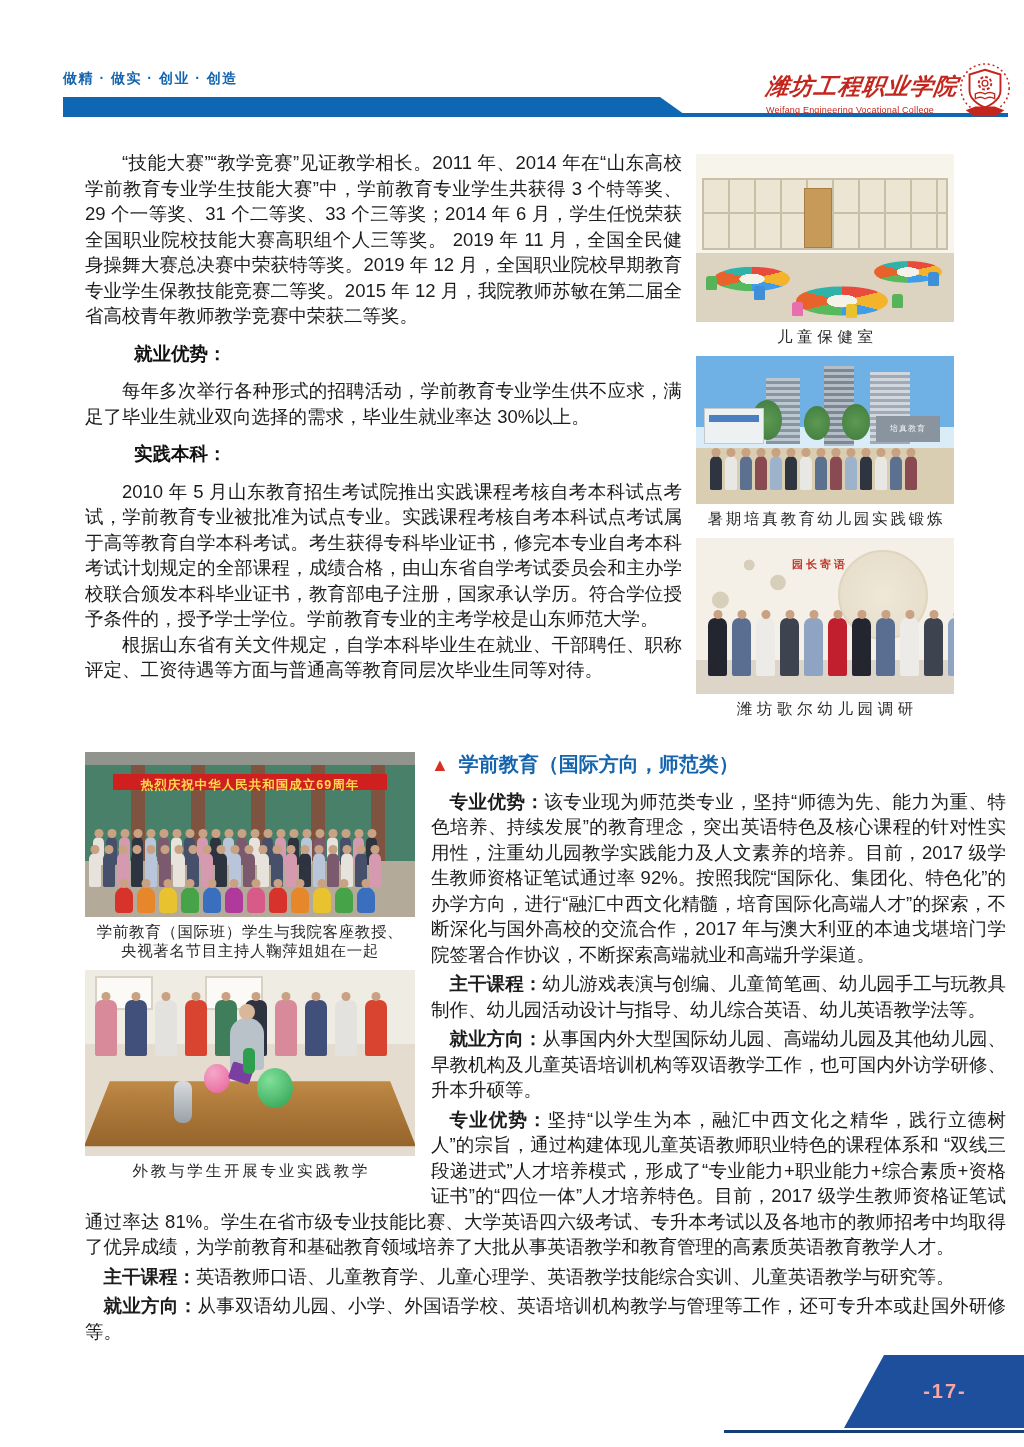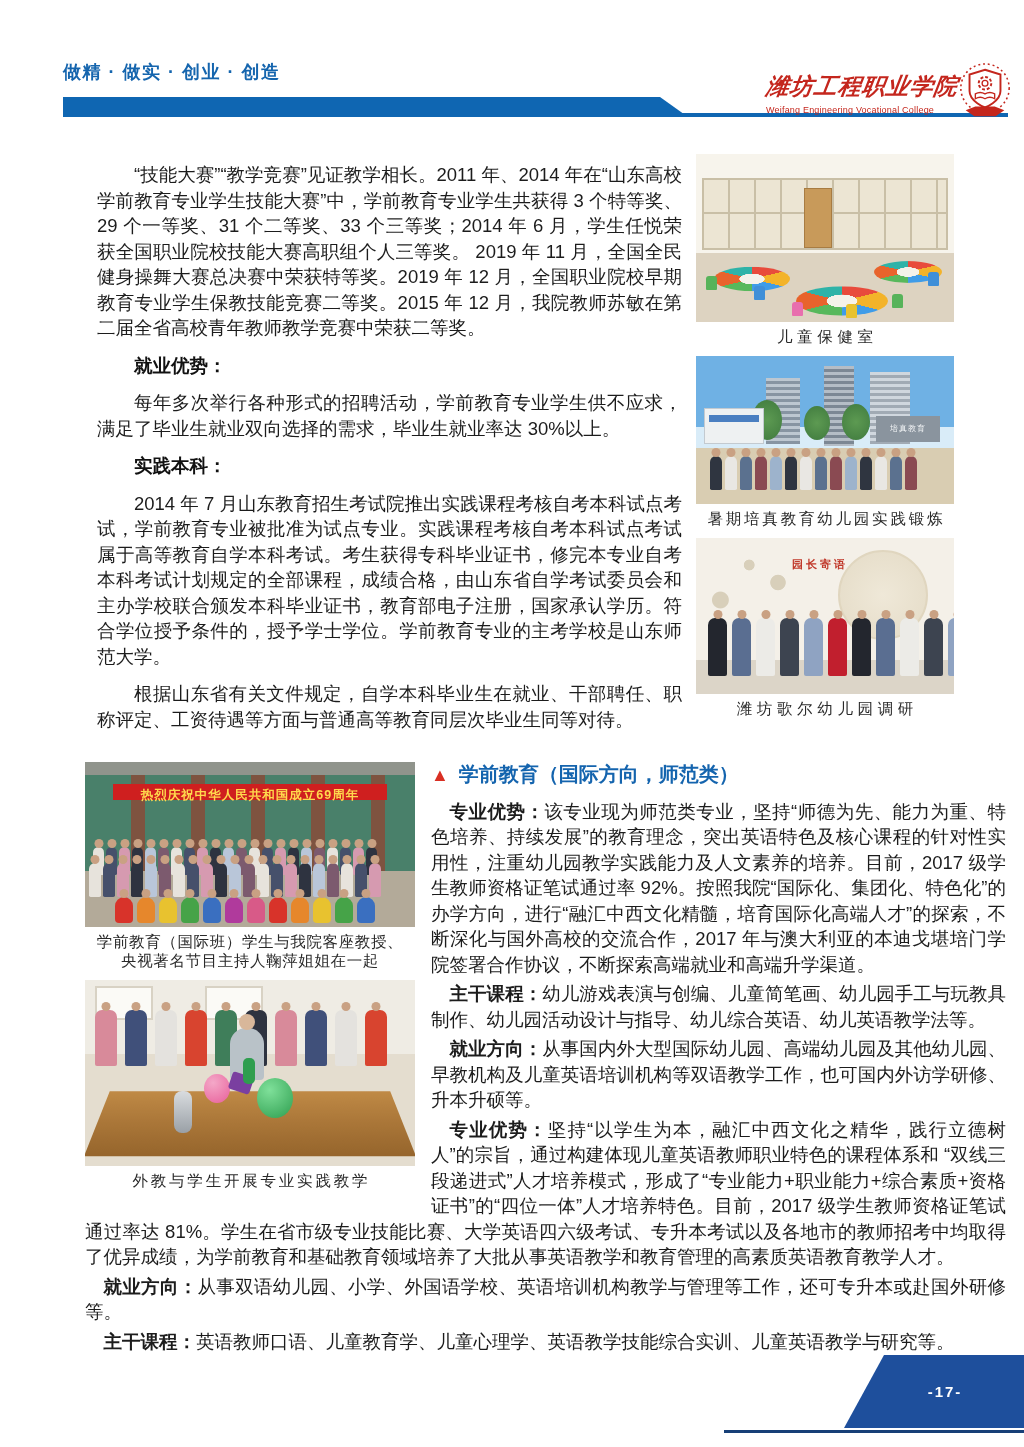--- a/index.html
+++ b/index.html
@@ -1,33 +1,33 @@
 <!DOCTYPE html>
 <html><head>
 <meta charset="utf-8">
 <style>
   html,body{margin:0;padding:0;background:#9a9a9a;}
   .page{position:relative;width:1024px;height:1447px;background:#ffffff;margin:0 auto;
         overflow:hidden;font-family:"Liberation Sans","DejaVu Sans",sans-serif;color:#1c1c1c;}
 
   
-  .slogan{position:absolute;left:63px;top:60px;font-size:18px;font-weight:bold;color:#1565ae;letter-spacing:1.5px;}
+  .slogan{position:absolute;left:63px;top:70px;font-size:14px;font-weight:bold;color:#1565ae;letter-spacing:1.5px;}
   .hdr-bar{position:absolute;left:63px;top:97px;width:625px;height:20px;background:#0f66b2;
            clip-path:polygon(0 0,597px 0,625px 100%,0 100%);}
   .hdr-rule{position:absolute;left:63px;top:113px;width:945px;height:4px;background:#0f66b2;}
   .brand{position:absolute;left:766px;top:62px;display:flex;gap:12px;align-items:center;}
   .brand-txt{width:178px;}
   .brand-cn{font-family:"Liberation Serif","DejaVu Serif",serif;font-style:italic;font-weight:bold;
             font-size:23px;color:#c4261d;letter-spacing:1px;transform:skewX(-8deg);white-space:nowrap;}
   .brand-en{font-size:9px;color:#c4261d;margin-top:3px;letter-spacing:.2px;}
 
   
   .content{position:absolute;left:85px;right:18px;top:150px;font-size:18.5px;line-height:25.5px;text-align:justify;}
   .sec{display:flow-root;}
-  .para{margin:12px;text-indent:2em;}
+  .para{margin:0;text-indent:2em;}
   .subhead{margin:12px;font-weight:bold;color:#111;text-indent:2em;}
   .lbl{font-weight:bold;}
 
   
   .photos-right{float:right;width:258px;margin:4px 52px 6px 14px;}
   .photos-left{float:left;width:330px;margin:6px 16px 4px 0;}
   figure{margin:0 0 10px 0;}
   .photo{position:relative;overflow:hidden;width:100%;}
   figcaption{font-family:"Liberation Serif","DejaVu Serif",serif;font-size:15.5px;color:#2a2a2a;
              text-align:center;margin-top:5px;line-height:19px;}
@@ -124,21 +124,21 @@
   .ph5 .person:nth-child(6n+3){background:#e4e2de}.ph5 .person:nth-child(6n+4){background:#d8442f}
   .ph5 .person:nth-child(6n+5){background:#3f7e5a}.ph5 .person:nth-child(6n){background:#2e3340}
   .fg-teacher{position:absolute;left:44%;top:26%;width:34px;height:52px;border-radius:16px 16px 4px 4px;background:#b9c2c8;}
   .fg-teacher::before{content:"";position:absolute;top:-14px;left:50%;transform:translateX(-50%);
                       width:16px;height:16px;border-radius:50%;background:#d8b79a;}
 
   
   .pgnum{position:absolute;right:0;bottom:19px;width:180px;height:73px;background:#1e4f9c;
          clip-path:polygon(40px 0,180px 0,180px 73px,0 73px);
          display:flex;align-items:center;justify-content:center;}
-  .pgnum span{color:#ffffff;font-size:15px;font-weight:bold;letter-spacing:2px;padding-left:22px;}
+  .pgnum span{color:#fca5a5;font-size:20px;font-weight:bold;letter-spacing:2px;padding-left:22px;}
   .btm-line{position:absolute;right:0;bottom:14px;width:300px;height:3px;background:#173f77;}
 </style>
 </head>
 <body>
 
 <div class="page">
 
   <div class="slogan">做精 · 做实 · 创业 · 创造</div>
   <div class="hdr-bar"></div>
   <div class="hdr-rule"></div>
@@ -228,21 +228,21 @@
             </div>
           </div>
           <figcaption class="cap-sp">潍坊歌尔幼儿园调研</figcaption>
         </figure>
       </aside>
 
       <p class="para">“技能大赛”“教学竞赛”见证教学相长。2011 年、2014 年在“山东高校学前教育专业学生技能大赛”中，学前教育专业学生共获得 3 个特等奖、29 个一等奖、31 个二等奖、33 个三等奖；2014 年 6 月，学生任悦荣获全国职业院校技能大赛高职组个人三等奖。 2019 年 11 月，全国全民健身操舞大赛总决赛中荣获特等奖。2019 年 12 月，全国职业院校早期教育专业学生保教技能竞赛二等奖。2015 年 12 月，我院教师苏敏在第二届全省高校青年教师教学竞赛中荣获二等奖。</p>
       <p class="subhead">就业优势：</p>
       <p class="para">每年多次举行各种形式的招聘活动，学前教育专业学生供不应求，满足了毕业生就业双向选择的需求，毕业生就业率达 30%以上。</p>
       <p class="subhead">实践本科：</p>
-      <p class="para">2014 年 7 月山东教育招生考试院推出实践课程考核自考本科试点考试，学前教育专业被批准为试点专业。实践课程考核自考本科试点考试属于高等教育自学本科考试。考生获得专科毕业证书，修完本专业自考本科考试计划规定的全部课程，成绩合格，由山东省自学考试委员会和主办学校联合颁发本科毕业证书，教育部电子注册，国家承认学历。符合学位授予条件的，授予学士学位。学前教育专业的主考学校是山东师范大学。</p>
+      <p class="para">2010 年 5 月山东教育招生考试院推出实践课程考核自考本科试点考试，学前教育专业被批准为试点专业。实践课程考核自考本科试点考试属于高等教育自学本科考试。考生获得专科毕业证书，修完本专业自考本科考试计划规定的全部课程，成绩合格，由山东省自学考试委员会和主办学校联合颁发本科毕业证书，教育部电子注册，国家承认学历。符合学位授予条件的，授予学士学位。学前教育专业的主考学校是山东师范大学。</p>
       <p class="para">根据山东省有关文件规定，自学本科毕业生在就业、干部聘任、职称评定、工资待遇等方面与普通高等教育同层次毕业生同等对待。</p>
     </section>
 
     <section class="sec" style="margin-top:12px;">
       <aside class="photos-left">
         <figure>
           <div class="photo ph4" style="height:165px;">
             <div class="fac4"></div>
             <div class="banner4">热烈庆祝中华人民共和国成立69周年</div>
             <div class="crowd r1" style="left:8px;bottom:52px;gap:2px;">
@@ -339,22 +339,22 @@
       </aside>
 
       <h3 class="prog-head"><span class="tri">▲</span><span>学前教育（国际方向，师范类）</span></h3>
 
       <p class="col-para"><span class="lbl">专业优势：</span><span>该专业现为师范类专业，坚持“师德为先、能力为重、特色培养、持续发展”的教育理念，突出英语特色及核心课程的针对性实用性，注重幼儿园教学实践能力及人文素养的培养。目前，2017 级学生教师资格证笔试通过率 92%。按照我院“国际化、集团化、特色化”的办学方向，进行“融汇中西文化精髓，培育国际化高端人才”的探索，不断深化与国外高校的交流合作，2017 年与澳大利亚的本迪戈堪培门学院签署合作协议，不断探索高端就业和高端升学渠道。</span></p>
       <p class="col-para"><span class="lbl">主干课程：</span><span>幼儿游戏表演与创编、儿童简笔画、幼儿园手工与玩教具制作、幼儿园活动设计与指导、幼儿综合英语、幼儿英语教学法等。</span></p>
       <p class="col-para"><span class="lbl">就业方向：</span><span>从事国内外大型国际幼儿园、高端幼儿园及其他幼儿园、早教机构及儿童英语培训机构等双语教学工作，也可国内外访学研修、升本升硕等。</span></p>
 
 
       <p class="col-para"><span class="lbl">专业优势：</span><span>坚持“以学生为本，融汇中西文化之精华，践行立德树人”的宗旨，通过构建体现儿童英语教师职业特色的课程体系和 “双线三段递进式”人才培养模式，形成了“专业能力+职业能力+综合素质+资格证书”的“四位一体”人才培养特色。目前，2017 级学生教师资格证笔试通过率达 81%。学生在省市级专业技能比赛、大学英语四六级考试、专升本考试以及各地市的教师招考中均取得了优异成绩，为学前教育和基础教育领域培养了大批从事英语教学和教育管理的高素质英语教育教学人才。</span></p>
+      <p class="col-para"><span class="lbl">主干课程：</span><span>英语教师口语、儿童教育学、儿童心理学、英语教学技能综合实训、儿童英语教学与研究等。</span></p>
       <p class="col-para"><span class="lbl">就业方向：</span><span>从事双语幼儿园、小学、外国语学校、英语培训机构教学与管理等工作，还可专升本或赴国外研修等。</span></p>
-      <p class="col-para"><span class="lbl">主干课程：</span><span>英语教师口语、儿童教育学、儿童心理学、英语教学技能综合实训、儿童英语教学与研究等。</span></p>
     </section>
   </div>
 
   <div class="btm-line"></div>
   <div class="pgnum">
     <span>-17-</span>
   </div>
 
 </div>
 

